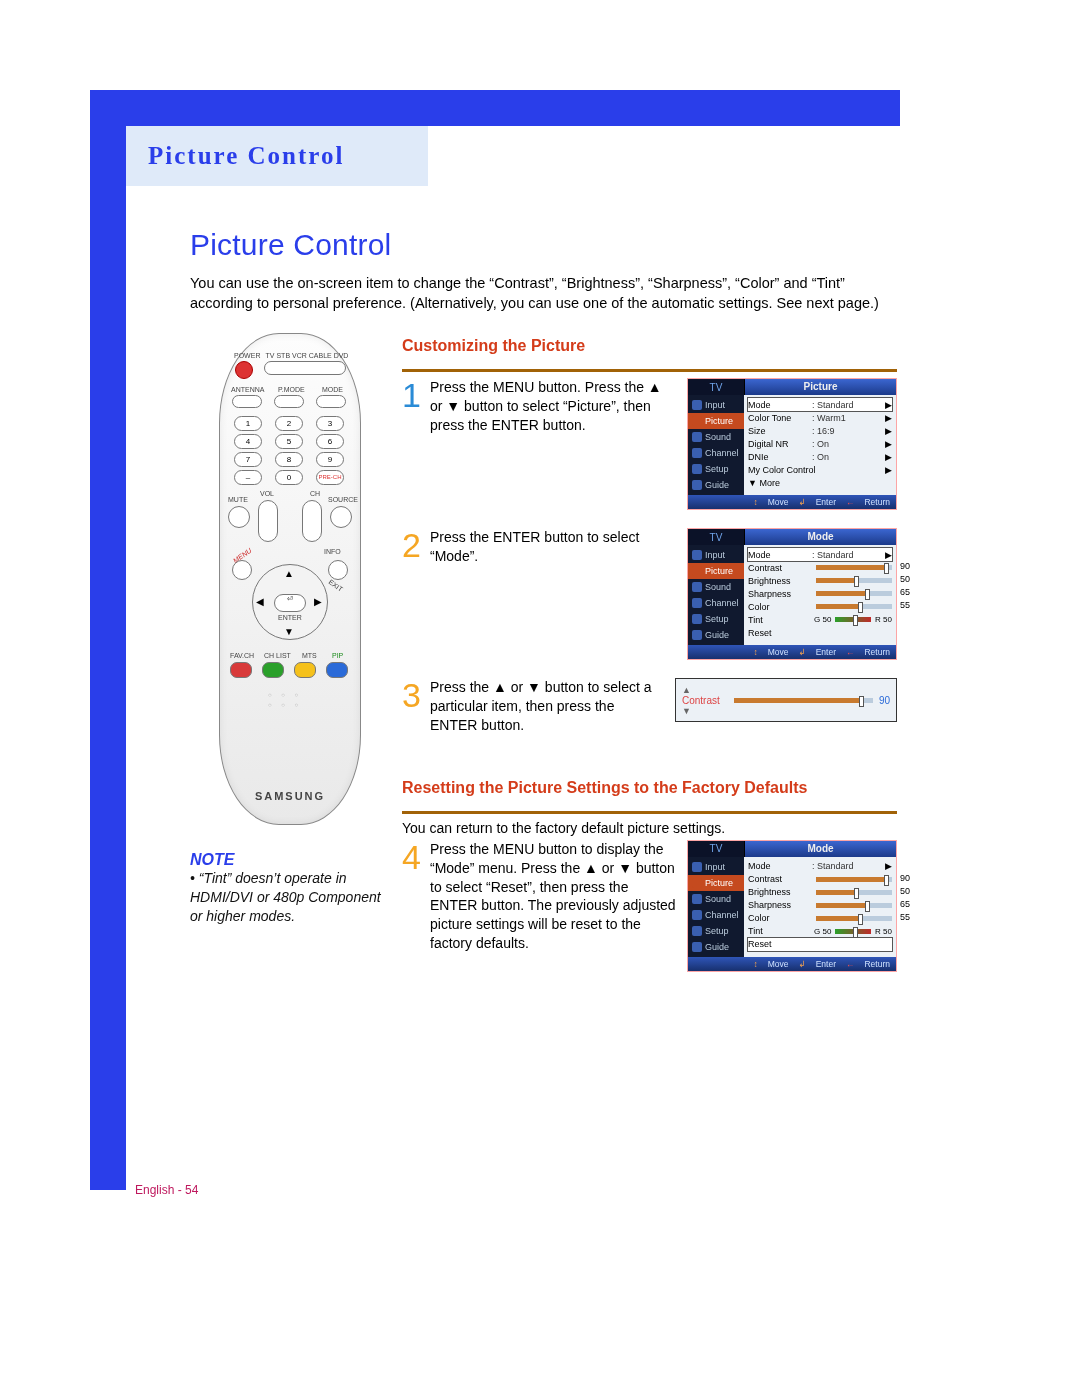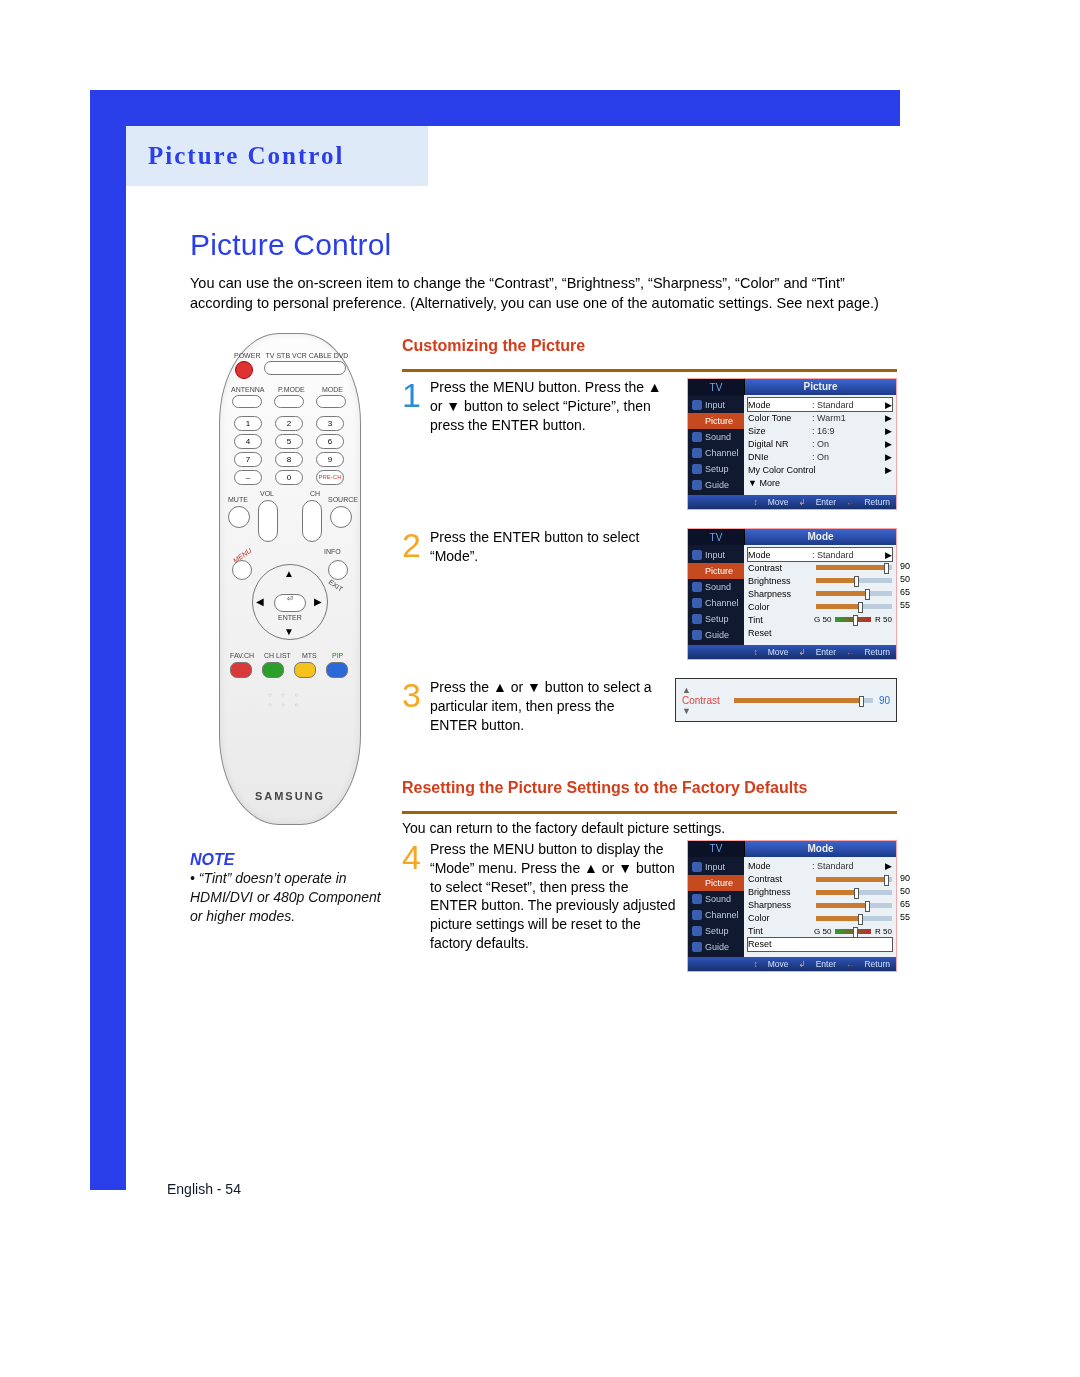--- a/index.html
+++ b/index.html
@@ -42,21 +42,21 @@
   .osd-row .arw { font-size:9px; }
   .osd-bar { flex:1; height:5px; background:#bcd; position:relative; margin-left:4px;}
   .osd-bar .fill { position:absolute; left:0; top:0; bottom:0; background:#c87a2f;}
   .osd-bar .knob { position:absolute; top:-2px; width:3px; height:9px; background:#fff; border:1px solid #555;}
   .osd-bar .num { position:absolute; right:-18px; top:-4px; font-size:9px;}
   .tint-bar { flex:1; height:5px; background:linear-gradient(to right,#2aa02a,#c02a2a); position:relative; margin-left:4px;}
   .osd-footer { height:14px; background:linear-gradient(#2f55b8,#17306e); color:#cfe2ff; font-size:8.5px; display:flex; align-items:center; justify-content:flex-end; gap:10px; padding:0 6px;}
   .osd-footer span.lbl { color:#f0a050;}
   .osd-footer span.ret { color:#f05050;}
   .osd-small { width:208px; height:42px; border:1px solid #333; background:#ecf1f6; display:flex; flex-direction:column; justify-content:center; padding:0 6px; flex-shrink:0;}
-  .footer-pg { position:absolute; left:135px; bottom:180px; font-size:14px; color:#0f172a;margin-left:32px; }
+  .footer-pg { position:absolute; left:135px; bottom:180px; font-size:12px; color:#be185d; }
   @media print { body{margin:0} }
 </style>
 </head>
 <body>
 <div class="page">
 
   <div class="hbar"></div>
   <div class="vbar"></div>
   <div class="chapter-bg">
     <span class="chapter-title">Picture Control</span>

